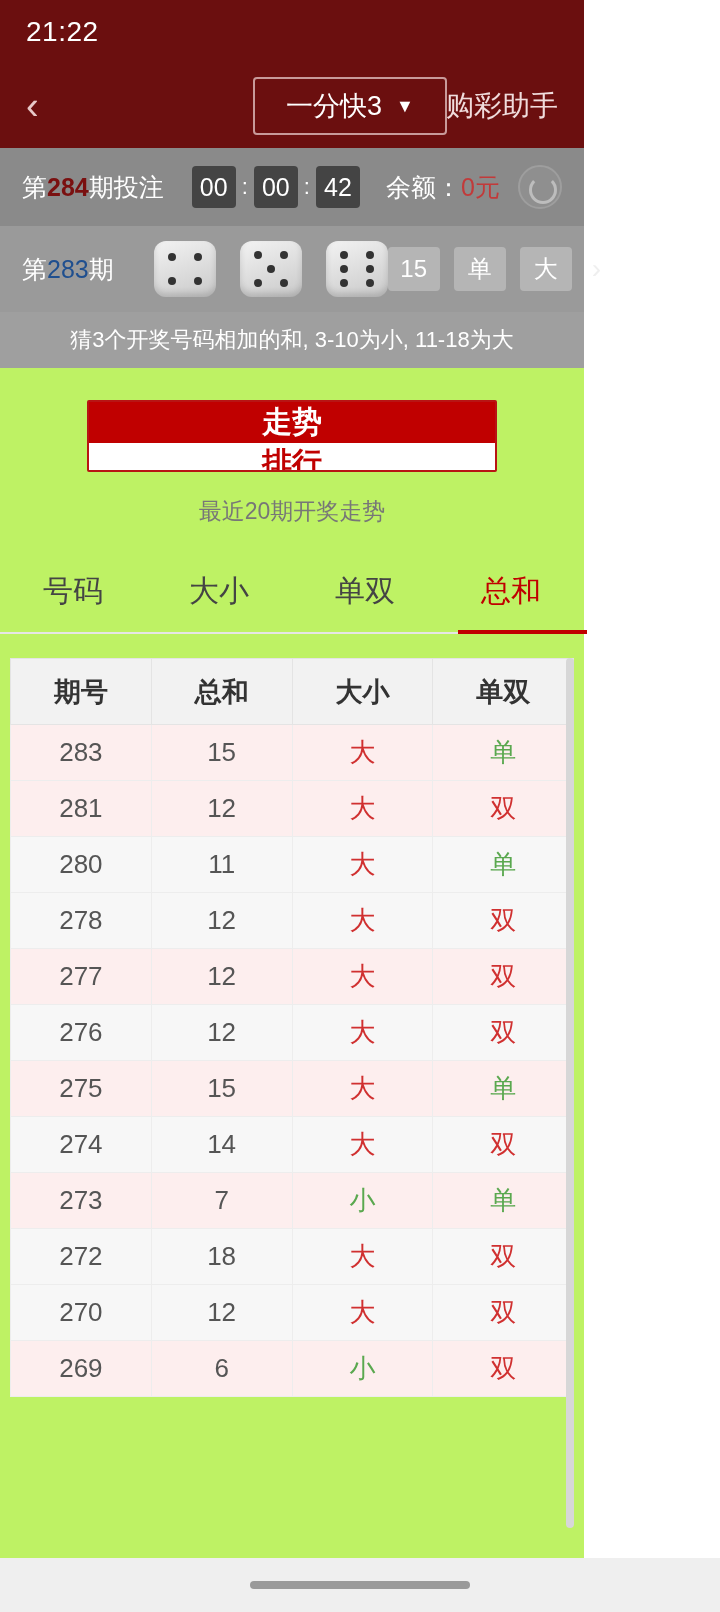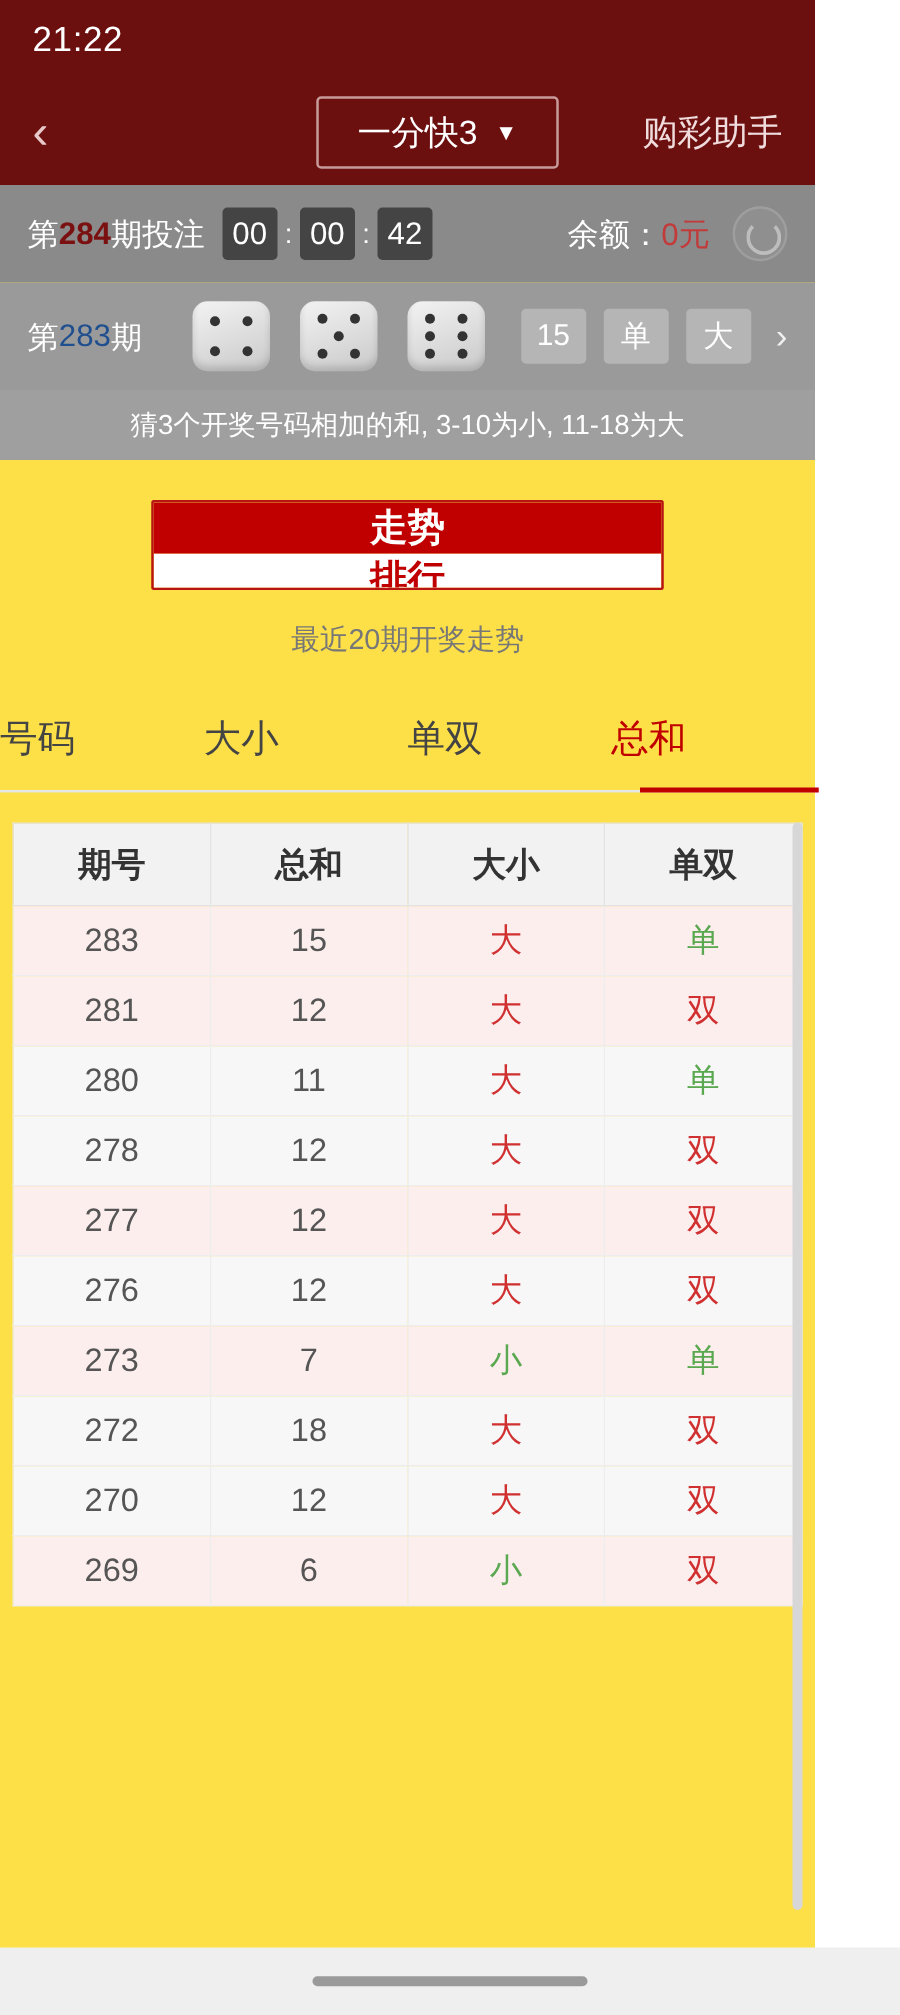--- a/index.html
+++ b/index.html
@@ -2,21 +2,21 @@
 <html><head>
 <meta charset="utf-8">
 <style>
   * { box-sizing: border-box; margin: 0; padding: 0; }
   html, body {
     width: 720px; height: 1612px;
     background: #ffffff;
     font-family: "Liberation Sans", sans-serif;
     overflow: hidden;
   }
-  .app { width: 652px; height: 1612px; position: relative; background:#fde047; }
+  .app { width: 584px; height: 1612px; position: relative; background:#bef264; }
 
   
   .statusbar {
     height: 64px;
     background: #6b0f0f;
     color: #fff;
     display: flex;
     align-items: center;
     padding: 0 26px;
     font-size: 26px;
@@ -73,21 +73,21 @@
   }
   .caret { font-size: 18px; }
   .helper { margin-left: auto; font-size: 28px; color: #f0dcdc; }
 
   
   .betbar {
     height: 78px; background: #8a8a8a; color: #fff;
     display: flex; align-items: center; padding: 0 22px; font-size: 25px;
   }
   .betbar .term { color: #7a1010; font-weight: 600; }
-  .countdown { display: flex; align-items: center; gap: 6px; margin-left: 14px; }
+  .countdown { display: flex; align-items: center; gap: 6px; margin-left: 28px; }
   .cd-box {
     background: #444; color:#fff; border-radius: 4px;
     min-width: 44px; height: 42px; display:flex; align-items:center; justify-content:center;
     font-size: 25px;
   }
   .cd-sep { color:#fff; font-size: 22px; }
   .balance { margin-left: auto; font-size: 25px; display:flex; align-items:center; }
   .balance .amt { color: #c23a3a; }
   .refresh-icon {
     width: 44px; height: 44px; border-radius: 50%;
@@ -141,21 +141,21 @@
 
   .subtitle {
     text-align:center; color:#777; font-size: 23px; margin-top: 24px;
   }
 
   
   .cat-tabs {
     margin-top: 28px; display: flex; border-bottom: 2px solid #e6e6e6;
   }
   .cat-tabs div {
-    flex: 1; text-align:left; padding: 16px 0 20px;
+    flex: 1; text-align:center; padding: 16px 0 20px;
     font-size: 30px; color: #444; position: relative;
   }
   .cat-tabs .on { color: #c00000; }
   .cat-tabs .on::after {
     content:""; position:absolute; left:14%; right:-2%; bottom:-2px; height:4px; background:#c00000;
   }
 
   
   .table-area { padding: 24px 10px 0; position: relative; }
   table { width: 100%; border-collapse: collapse; table-layout: fixed; }
@@ -316,20 +316,32 @@
             <td class="big">大</td>
             <td class="even-v">双</td>
           </tr>
           <tr class="even">
             <td>276</td>
             <td>12</td>
             <td class="big">大</td>
             <td class="even-v">双</td>
           </tr>
           <tr class="odd">
+            <td>275</td>
+            <td>15</td>
+            <td class="big">大</td>
+            <td class="odd-v">单</td>
+          </tr>
+          <tr class="even">
+            <td>274</td>
+            <td>14</td>
+            <td class="big">大</td>
+            <td class="even-v">双</td>
+          </tr>
+          <tr class="odd">
             <td>273</td>
             <td>7</td>
             <td class="small">小</td>
             <td class="odd-v">单</td>
           </tr>
           <tr class="even">
             <td>272</td>
             <td>18</td>
             <td class="big">大</td>
             <td class="even-v">双</td>

